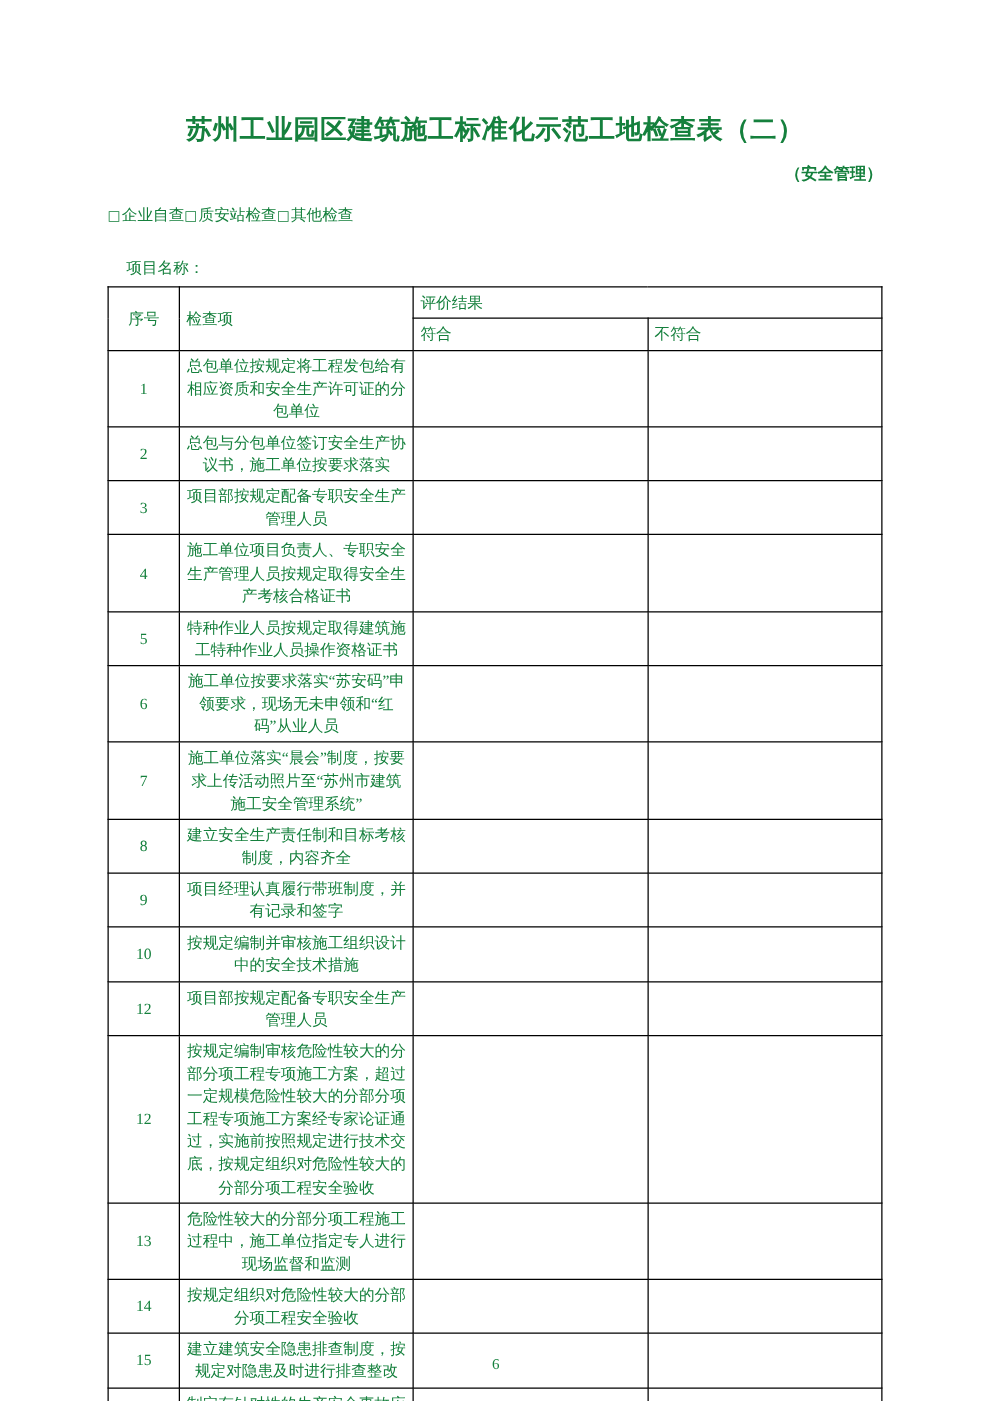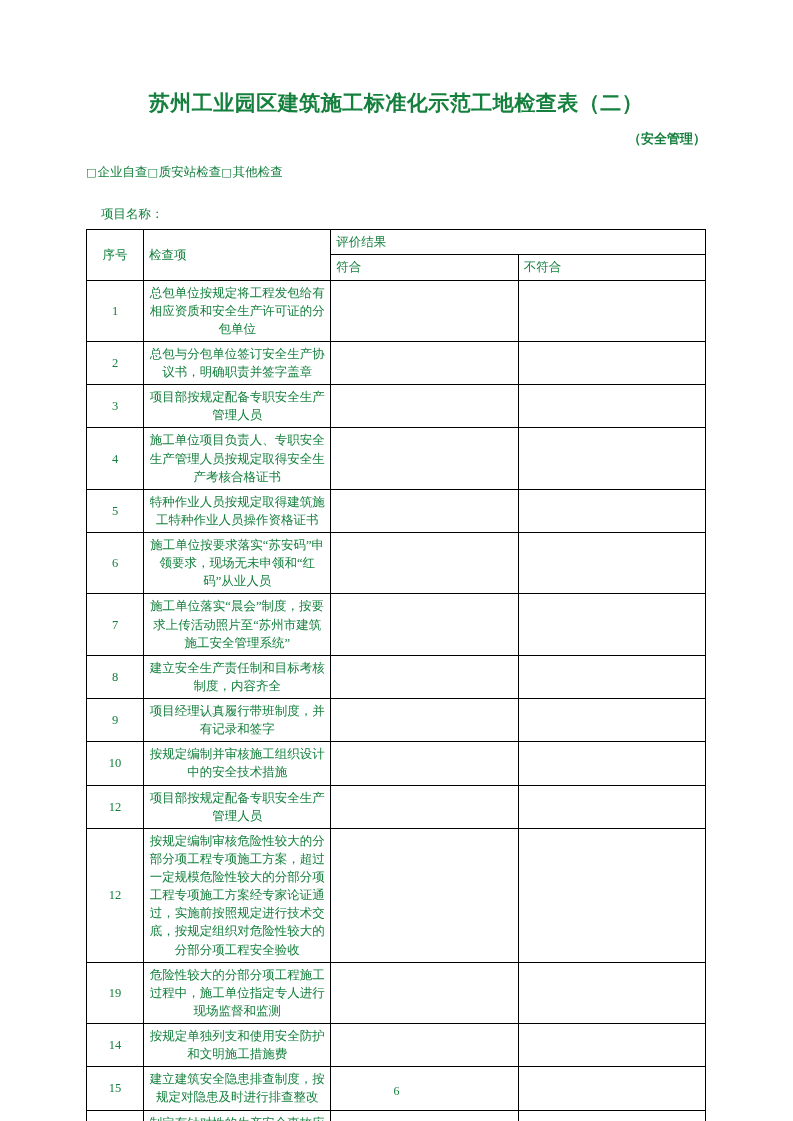--- a/index.html
+++ b/index.html
@@ -112,21 +112,21 @@
       </tr>
 
       <tr>
         <td class="c-no">1</td>
         <td class="row-item">总包单位按规定将工程发包给有相应资质和安全生产许可证的分包单位</td>
         <td class="c-yes"></td>
         <td class="c-no2"></td>
       </tr>
       <tr>
         <td class="c-no">2</td>
-        <td class="row-item">总包与分包单位签订安全生产协议书，明确职责并签字盖章</td>
+        <td class="row-item">总包与分包单位签订安全生产协议书，施工单位按要求落实</td>
         <td class="c-yes"></td>
         <td class="c-no2"></td>
       </tr>
       <tr>
         <td class="c-no">3</td>
         <td class="row-item">项目部按规定配备专职安全生产管理人员</td>
         <td class="c-yes"></td>
         <td class="c-no2"></td>
       </tr>
       <tr>
@@ -177,28 +177,28 @@
         <td class="c-yes"></td>
         <td class="c-no2"></td>
       </tr>
       <tr>
         <td class="c-no">12</td>
         <td class="row-item">按规定编制审核危险性较大的分部分项工程专项施工方案，超过一定规模危险性较大的分部分项工程专项施工方案经专家论证通过，实施前按照规定进行技术交底，按规定组织对危险性较大的分部分项工程安全验收</td>
         <td class="c-yes"></td>
         <td class="c-no2"></td>
       </tr>
       <tr>
-        <td class="c-no">19</td>
+        <td class="c-no">13</td>
         <td class="row-item">危险性较大的分部分项工程施工过程中，施工单位指定专人进行现场监督和监测</td>
         <td class="c-yes"></td>
         <td class="c-no2"></td>
       </tr>
       <tr>
         <td class="c-no">14</td>
-        <td class="row-item">按规定单独列支和使用安全防护和文明施工措施费</td>
+        <td class="row-item">按规定组织对危险性较大的分部分项工程安全验收</td>
         <td class="c-yes"></td>
         <td class="c-no2"></td>
       </tr>
       <tr>
         <td class="c-no">15</td>
         <td class="row-item">建立建筑安全隐患排查制度，按规定对隐患及时进行排查整改</td>
         <td class="c-yes"></td>
         <td class="c-no2"></td>
       </tr>
       <tr>

